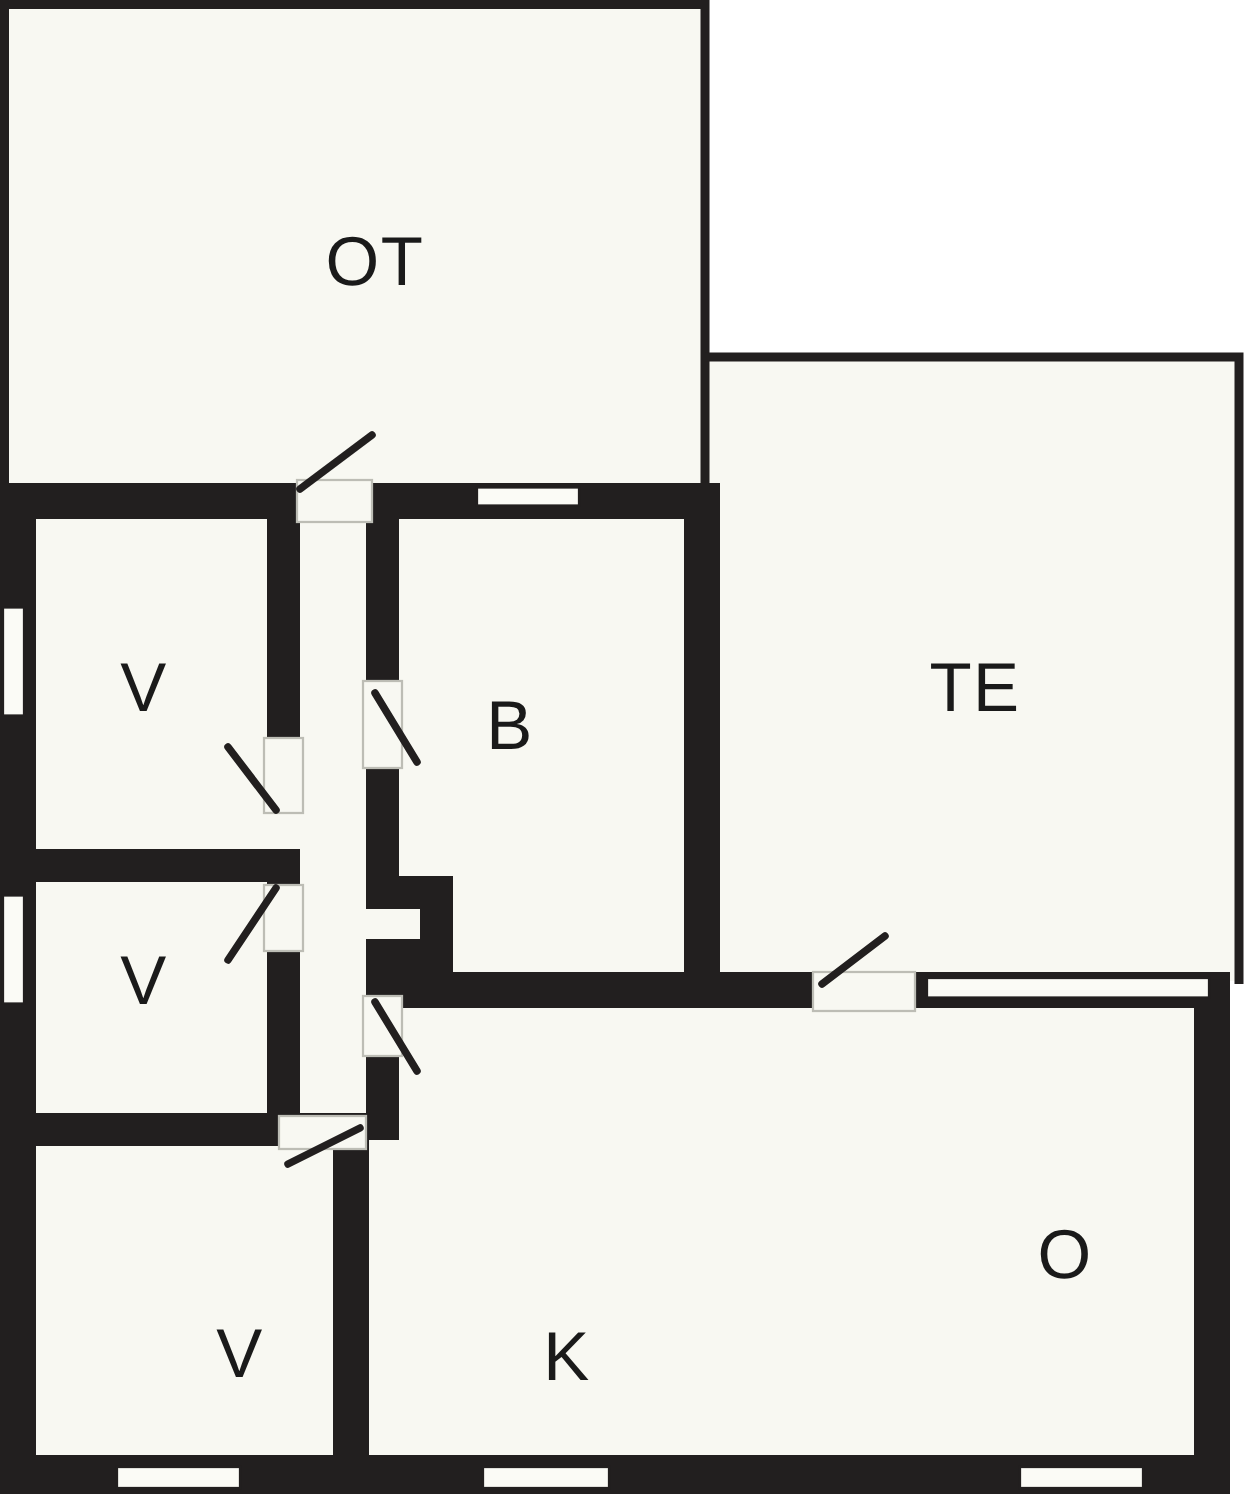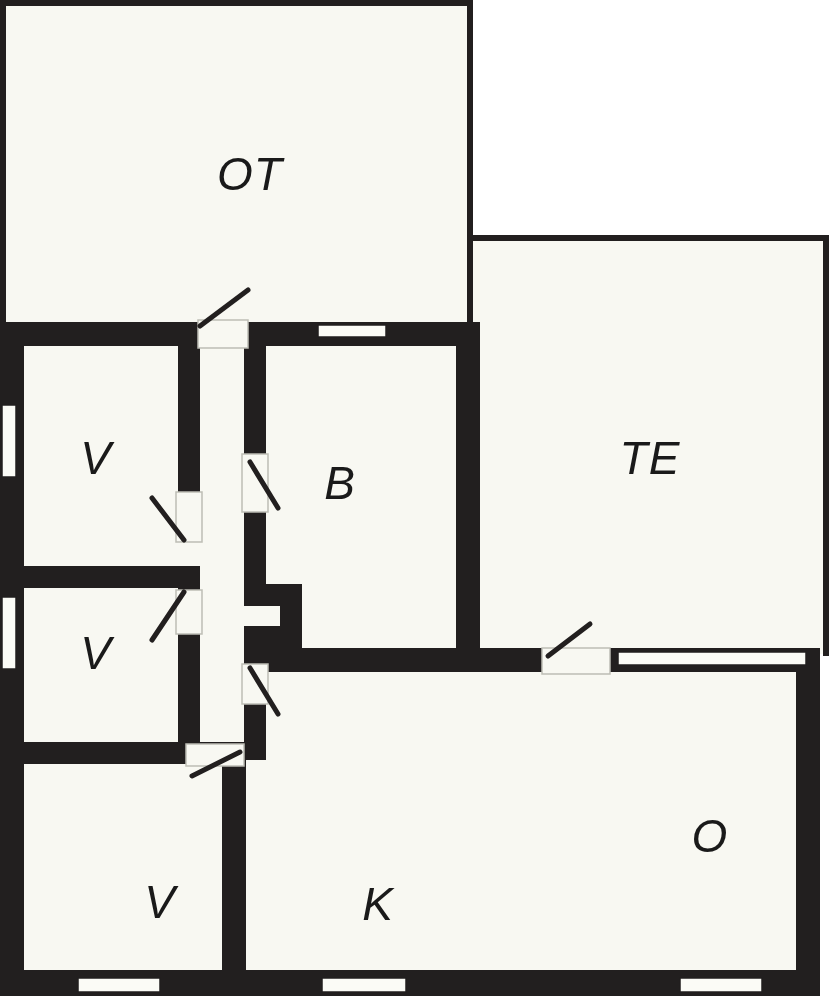--- a/index.html
+++ b/index.html
@@ -12,21 +12,20 @@
     width: 830px;
     height: 1000px;
     overflow: hidden;
     font-family: "Liberation Sans", sans-serif;
   }
   #floorplan-root {
     position: relative;
     width: 830px;
     height: 1000px;
     background: #ffffff;
-    font-style: italic;
   }
   svg#plan-svg {
     display: block;
     width: 830px;
     height: 1000px;
   }
   .room-label {
     font-family: "Liberation Sans", sans-serif;
     font-size: 46px;
     fill: #1a1a1a;

